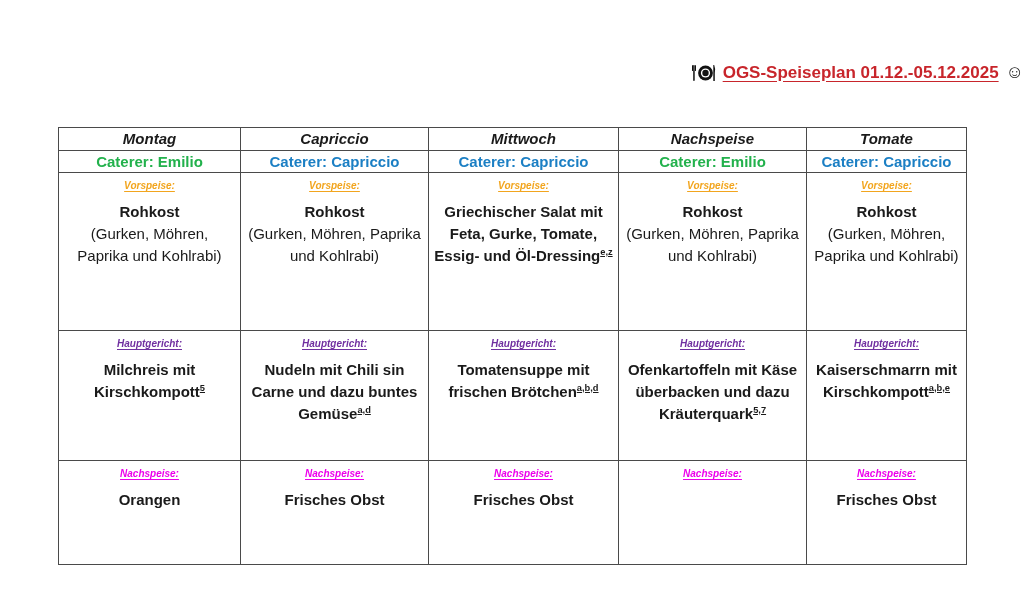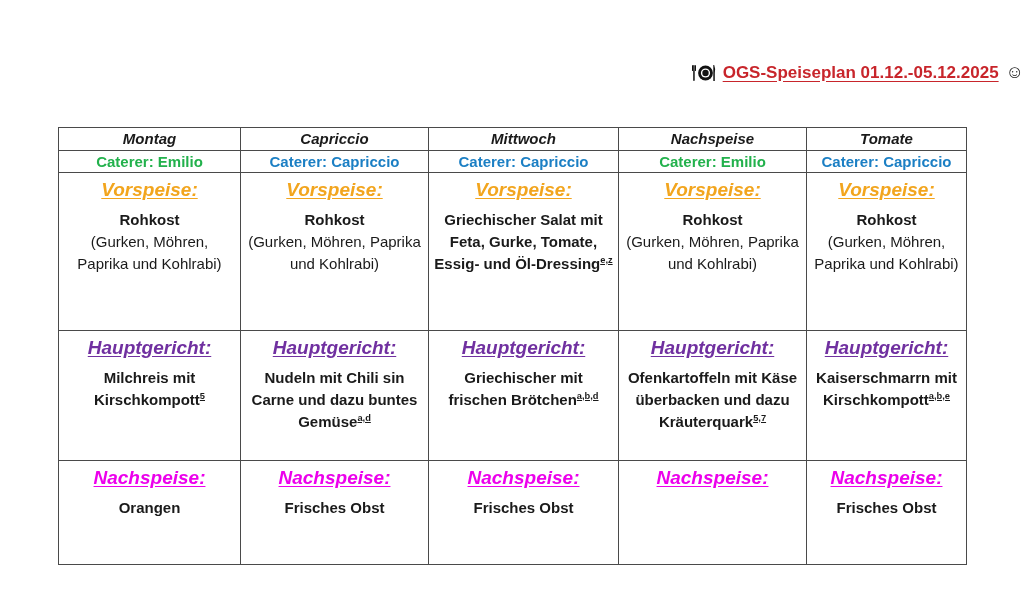--- a/index.html
+++ b/index.html
@@ -53,21 +53,21 @@
     font-size: 15px; font-weight: bold;
     vertical-align: middle;
   }
   td.caterer {
     font-size: 15px; font-weight: bold;
     vertical-align: middle;
   }
   .section-head {
     display: inline-block;
     margin-top: 4px;
-    font-size: 19px;
+    font-size: 10px;
     font-weight: bold;
     font-style: italic;
     text-decoration: underline;
     text-underline-offset: 2px;
   }
   .dish {
     margin-top: 8px;
     font-size: 15px;
     line-height: 1.45;
   }
@@ -172,21 +172,21 @@
       <td>
         <span class="section-head" style="color: rgb(112, 48, 160);">Hauptgericht:</span>
         <div class="dish bold"><span>Milchreis mit Kirschkompott</span><sup>5</sup></div>
       </td>
       <td>
         <span class="section-head" style="color: rgb(112, 48, 160);">Hauptgericht:</span>
         <div class="dish bold"><span>Nudeln mit Chili sin Carne und dazu buntes Gemüse</span><sup>a,d</sup></div>
       </td>
       <td>
         <span class="section-head" style="color: rgb(112, 48, 160);">Hauptgericht:</span>
-        <div class="dish bold"><span>Griechischer mit frischen Brötchen</span><sup>a,b,d</sup></div>
+        <div class="dish bold"><span>Tomatensuppe mit frischen Brötchen</span><sup>a,b,d</sup></div>
       </td>
       <td>
         <span class="section-head" style="color: rgb(112, 48, 160);">Hauptgericht:</span>
         <div class="dish bold"><span>Ofenkartoffeln mit Käse überbacken und dazu Kräuterquark</span><sup>5,7</sup></div>
       </td>
       <td>
         <span class="section-head" style="color: rgb(112, 48, 160);">Hauptgericht:</span>
         <div class="dish bold"><span>Kaiserschmarrn mit Kirschkompott</span><sup>a,b,e</sup></div>
       </td>
     </tr>

